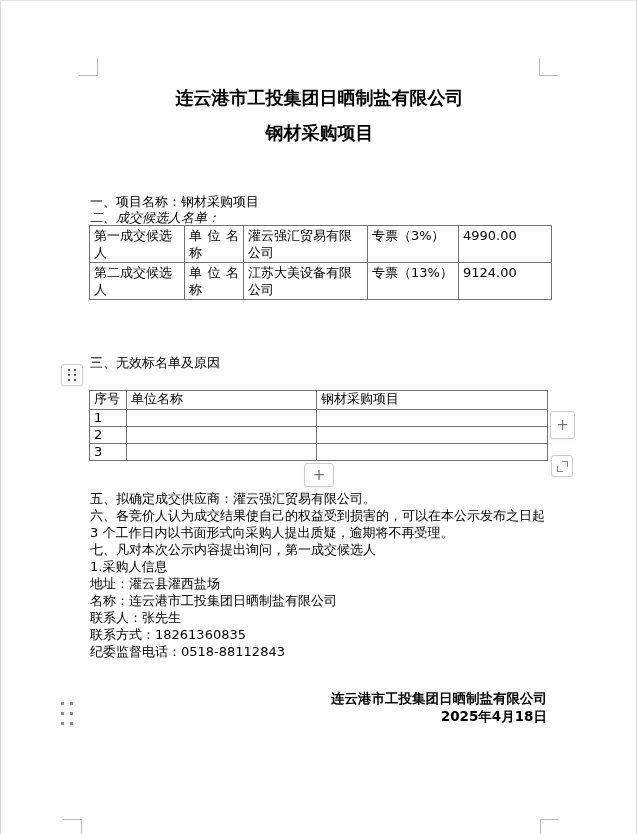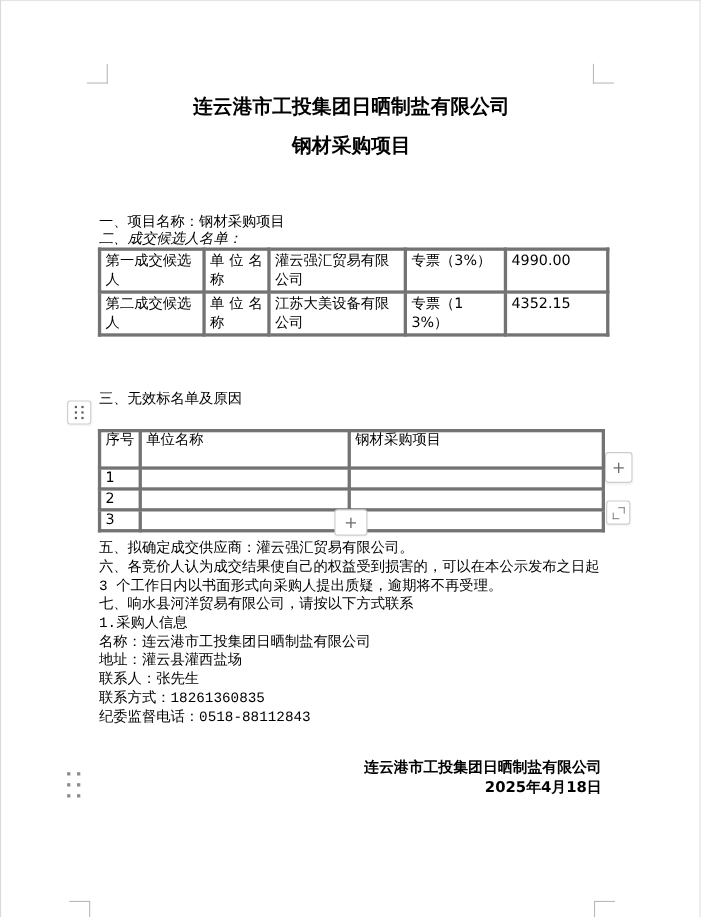--- a/index.html
+++ b/index.html
@@ -15,31 +15,31 @@
   .cm.tr{left:538px;top:57px;border-left:1px solid #b9b9b9;border-bottom:1px solid #b9b9b9;}
   .cm.bl{left:62px;top:818px;height:15px;border-top:1px solid #b9b9b9;border-right:1px solid #b9b9b9;}
   .cm.br{left:539px;top:818px;height:15px;border-top:1px solid #b9b9b9;border-left:1px solid #b9b9b9;}
   
   .doctitle{position:absolute;left:0;width:637px;text-align:center;font-weight:bold;
     font-size:18px;line-height:19px;white-space:nowrap;}
   .t1{top:87px;} .t2{top:122px;} .t3{top:156px;}
   
   .bodyline{position:absolute;left:89px;font-size:13px;line-height:16px;white-space:nowrap;}
   .sec1{top:193px;} .sec2{top:209px;font-style:italic;} .sec3{top:354px;}
-  .paras{position:absolute;left:89px;top:489px;font-size:13px;line-height:17px;font-family:Liberation Mono, monospace;}
+  .paras{position:absolute;left:89px;top:489px;font-size:13px;line-height:17px;}
   .paras div{white-space:nowrap;height:17px;}
   
   table{border-collapse:collapse;table-layout:fixed;position:absolute;background:#fff;}
-  td,th{border:3px solid #737373;font-size:13px;font-weight:normal;text-align:left;
+  td,th{border:1px solid #737373;font-size:13px;font-weight:normal;text-align:left;
     vertical-align:top;padding:1px 4px;word-break:break-all;line-height:17px;}
   .tbl-candidates{left:88px;top:224px;width:462px;}
   .tbl-candidates tr{height:37px;}
   .tbl-candidates .just{text-align:justify;}
   .tbl-invalid{left:88px;top:389px;width:458px;}
-  .tbl-invalid tr.hdr{height:34px;}
+  .tbl-invalid tr.hdr{height:19px;}
   .tbl-invalid tr.row{height:16px;}
   .tbl-invalid td{line-height:14px;}
   
   .ctl{position:absolute;background:#fff;border:1px solid #cdcdcd;border-radius:3px;
     display:flex;align-items:center;justify-content:center;color:#6e6e6e;
     box-shadow:0 1px 2px rgba(0,0,0,.05);cursor:pointer;font-size:15px;line-height:1;padding:0;}
   .ctl-move{left:60px;top:363px;width:20px;height:20px;}
   .ctl-addcol{left:549px;top:410px;width:23px;height:26px;}
   .ctl-addrow{left:303px;top:462px;width:28px;height:22px;}
   .ctl-resize{left:550px;top:454px;width:20px;height:20px;}
@@ -89,21 +89,21 @@
       <td class="just">单位名称</td>
       <td>灌云强汇贸易有限公司</td>
       <td>专票（3%）</td>
       <td>4990.00</td>
     </tr>
     <tr>
       <td>第二成交候选人</td>
       <td class="just">单位名称</td>
       <td>江苏大美设备有限公司</td>
       <td>专票（13%）</td>
-      <td>4352.15</td>
+      <td>9124.00</td>
     </tr>
   </tbody>
     </table>
 
   <div class="bodyline sec3">三、无效标名单及原因</div>
 
   <div class="ctl ctl-move">
     <span class="dots6"></span>
   </div>
 
@@ -144,24 +144,24 @@
     <span>+</span>
   </div>
   <div class="ctl ctl-resize">
     <span class="rz"></span>
   </div>
 
   <div class="paras">
     <div>五、拟确定成交供应商：灌云强汇贸易有限公司。</div>
     <div>六、各竞价人认为成交结果使自己的权益受到损害的，可以在本公示发布之日起</div>
     <div>3 个工作日内以书面形式向采购人提出质疑，逾期将不再受理。</div>
-    <div>七、响水县河洋贸易有限公司，请按以下方式联系</div>
+    <div>七、凡对本次公示内容提出询问，第一成交候选人</div>
     <div>1.采购人信息</div>
+    <div>地址：灌云县灌西盐场</div>
     <div>名称：连云港市工投集团日晒制盐有限公司</div>
-    <div>地址：灌云县灌西盐场</div>
     <div>联系人：张先生</div>
     <div>联系方式：18261360835</div>
     <div>纪委监督电话：0518-88112843</div>
   </div>
 
   <div class="sign">
     <div>连云港市工投集团日晒制盐有限公司</div>
     <div>2025年4月18日</div>
   </div>
 

